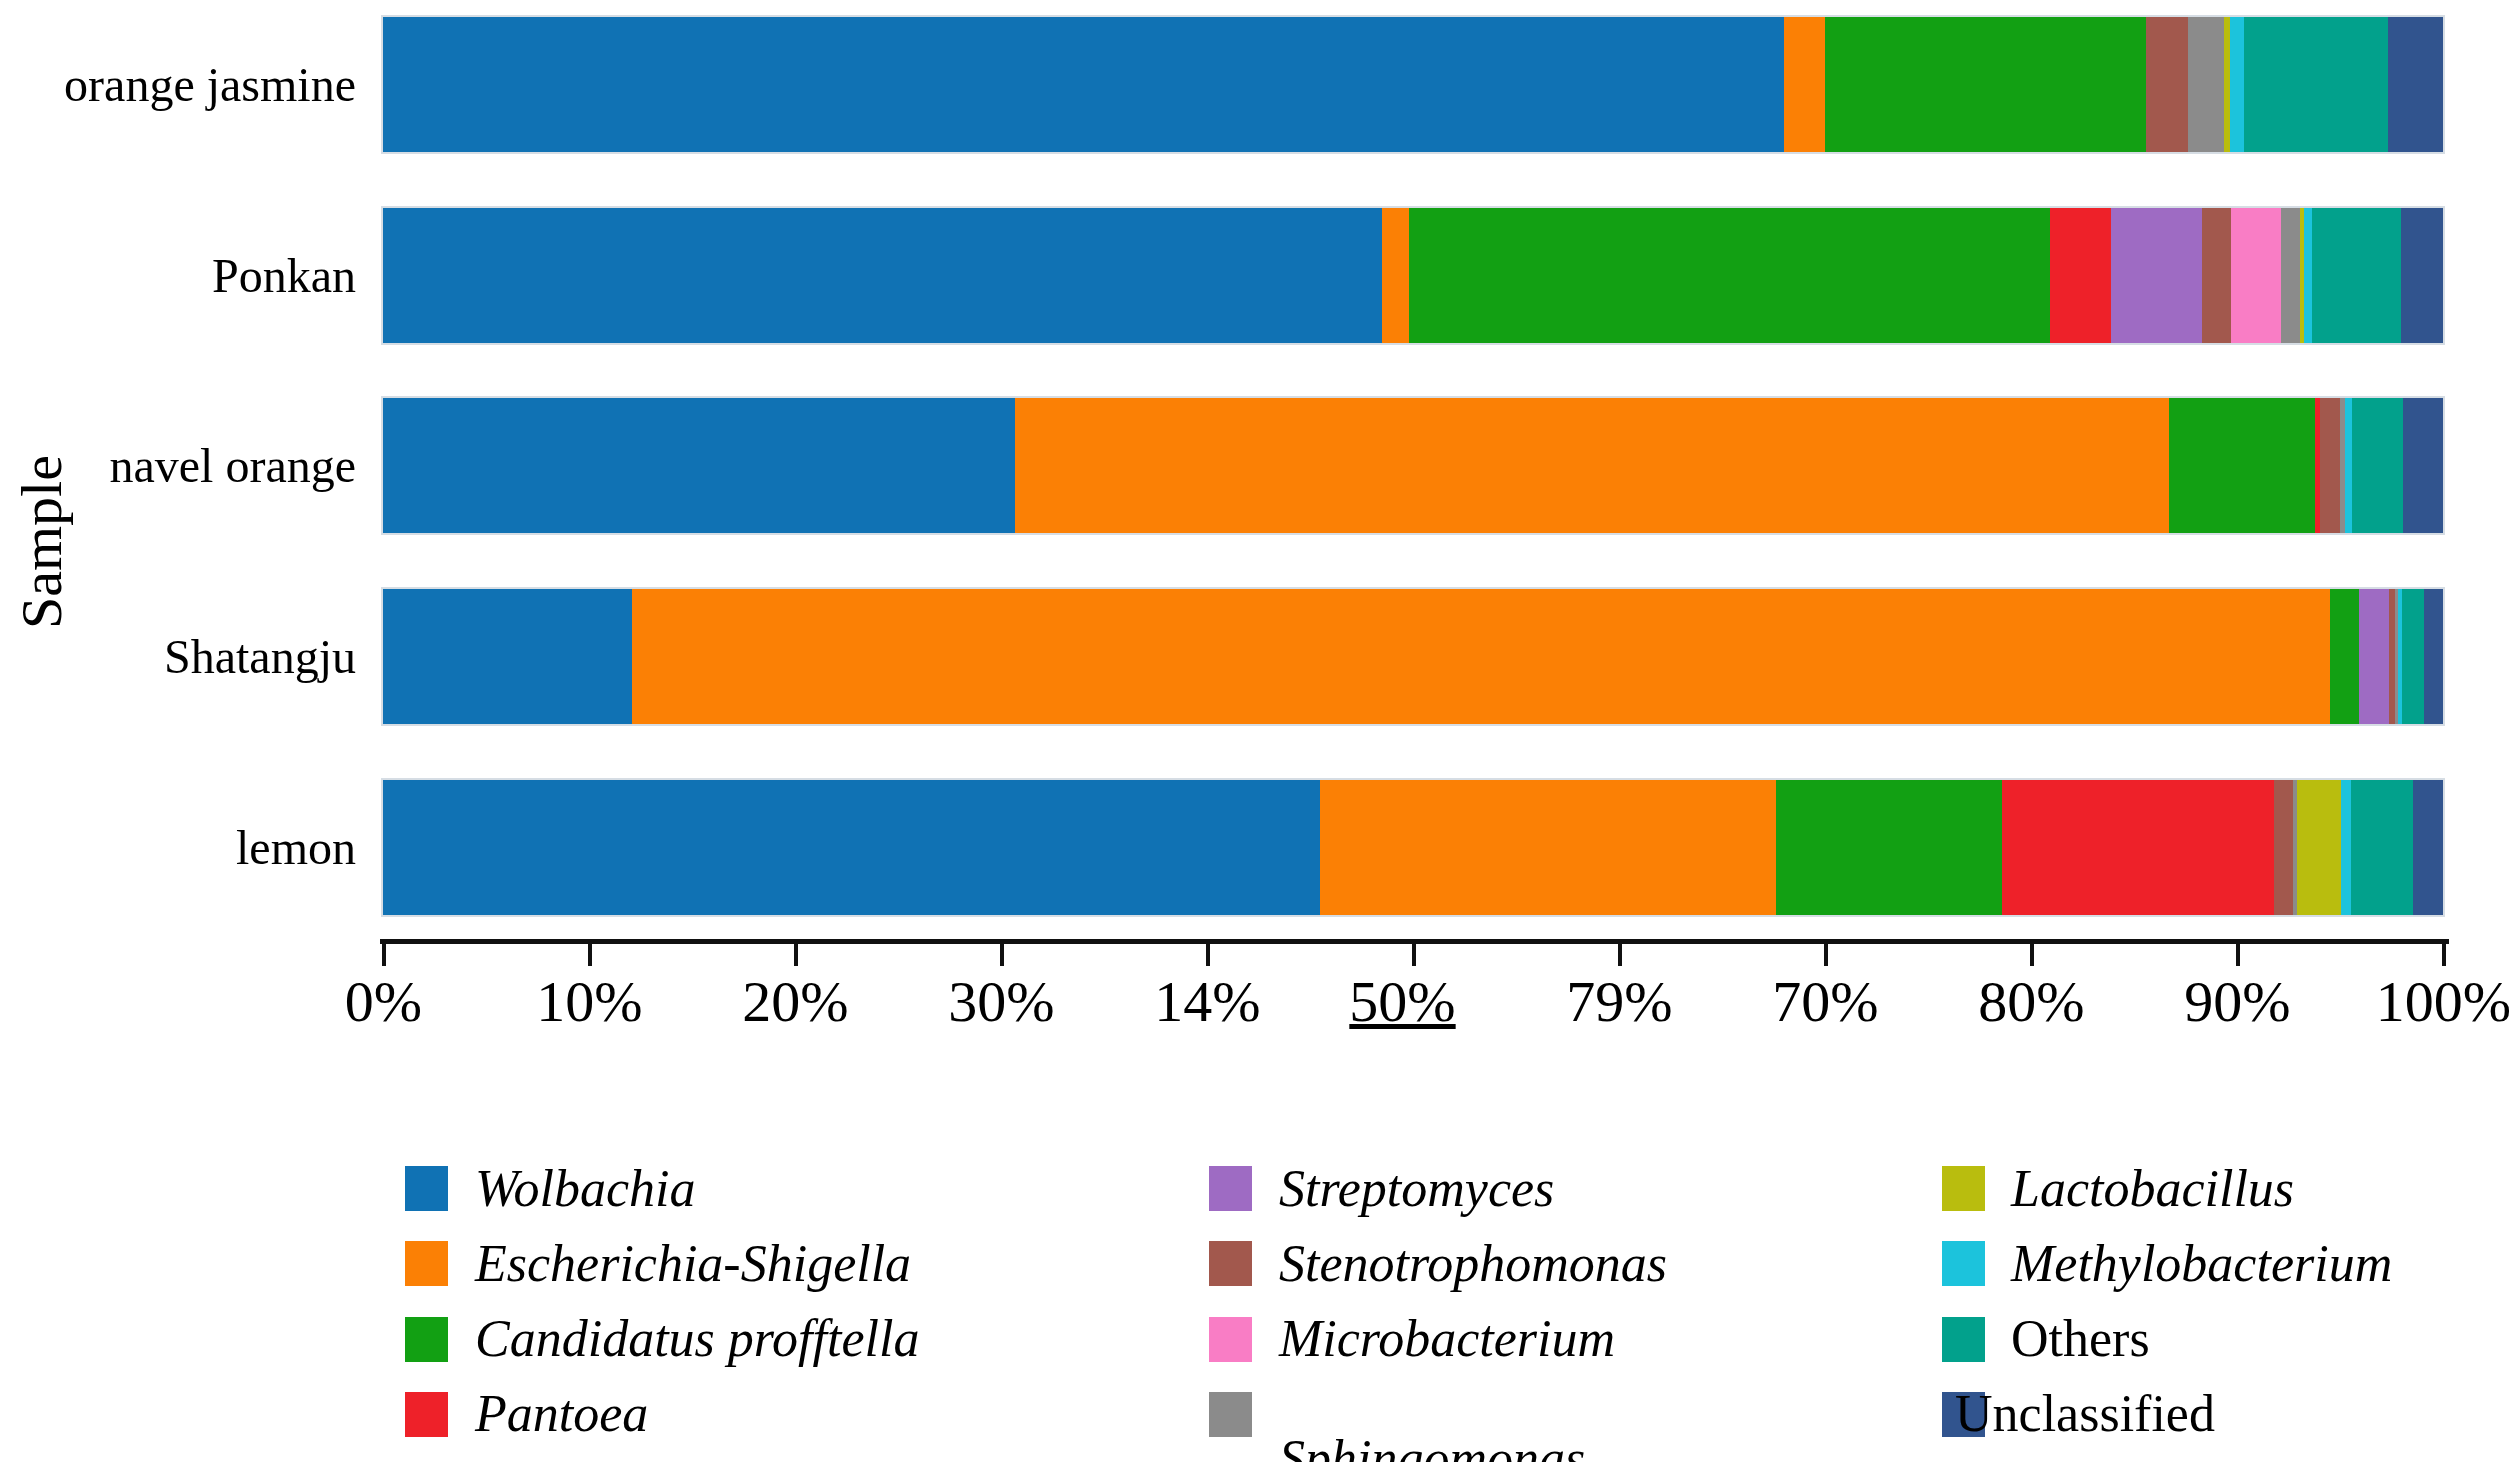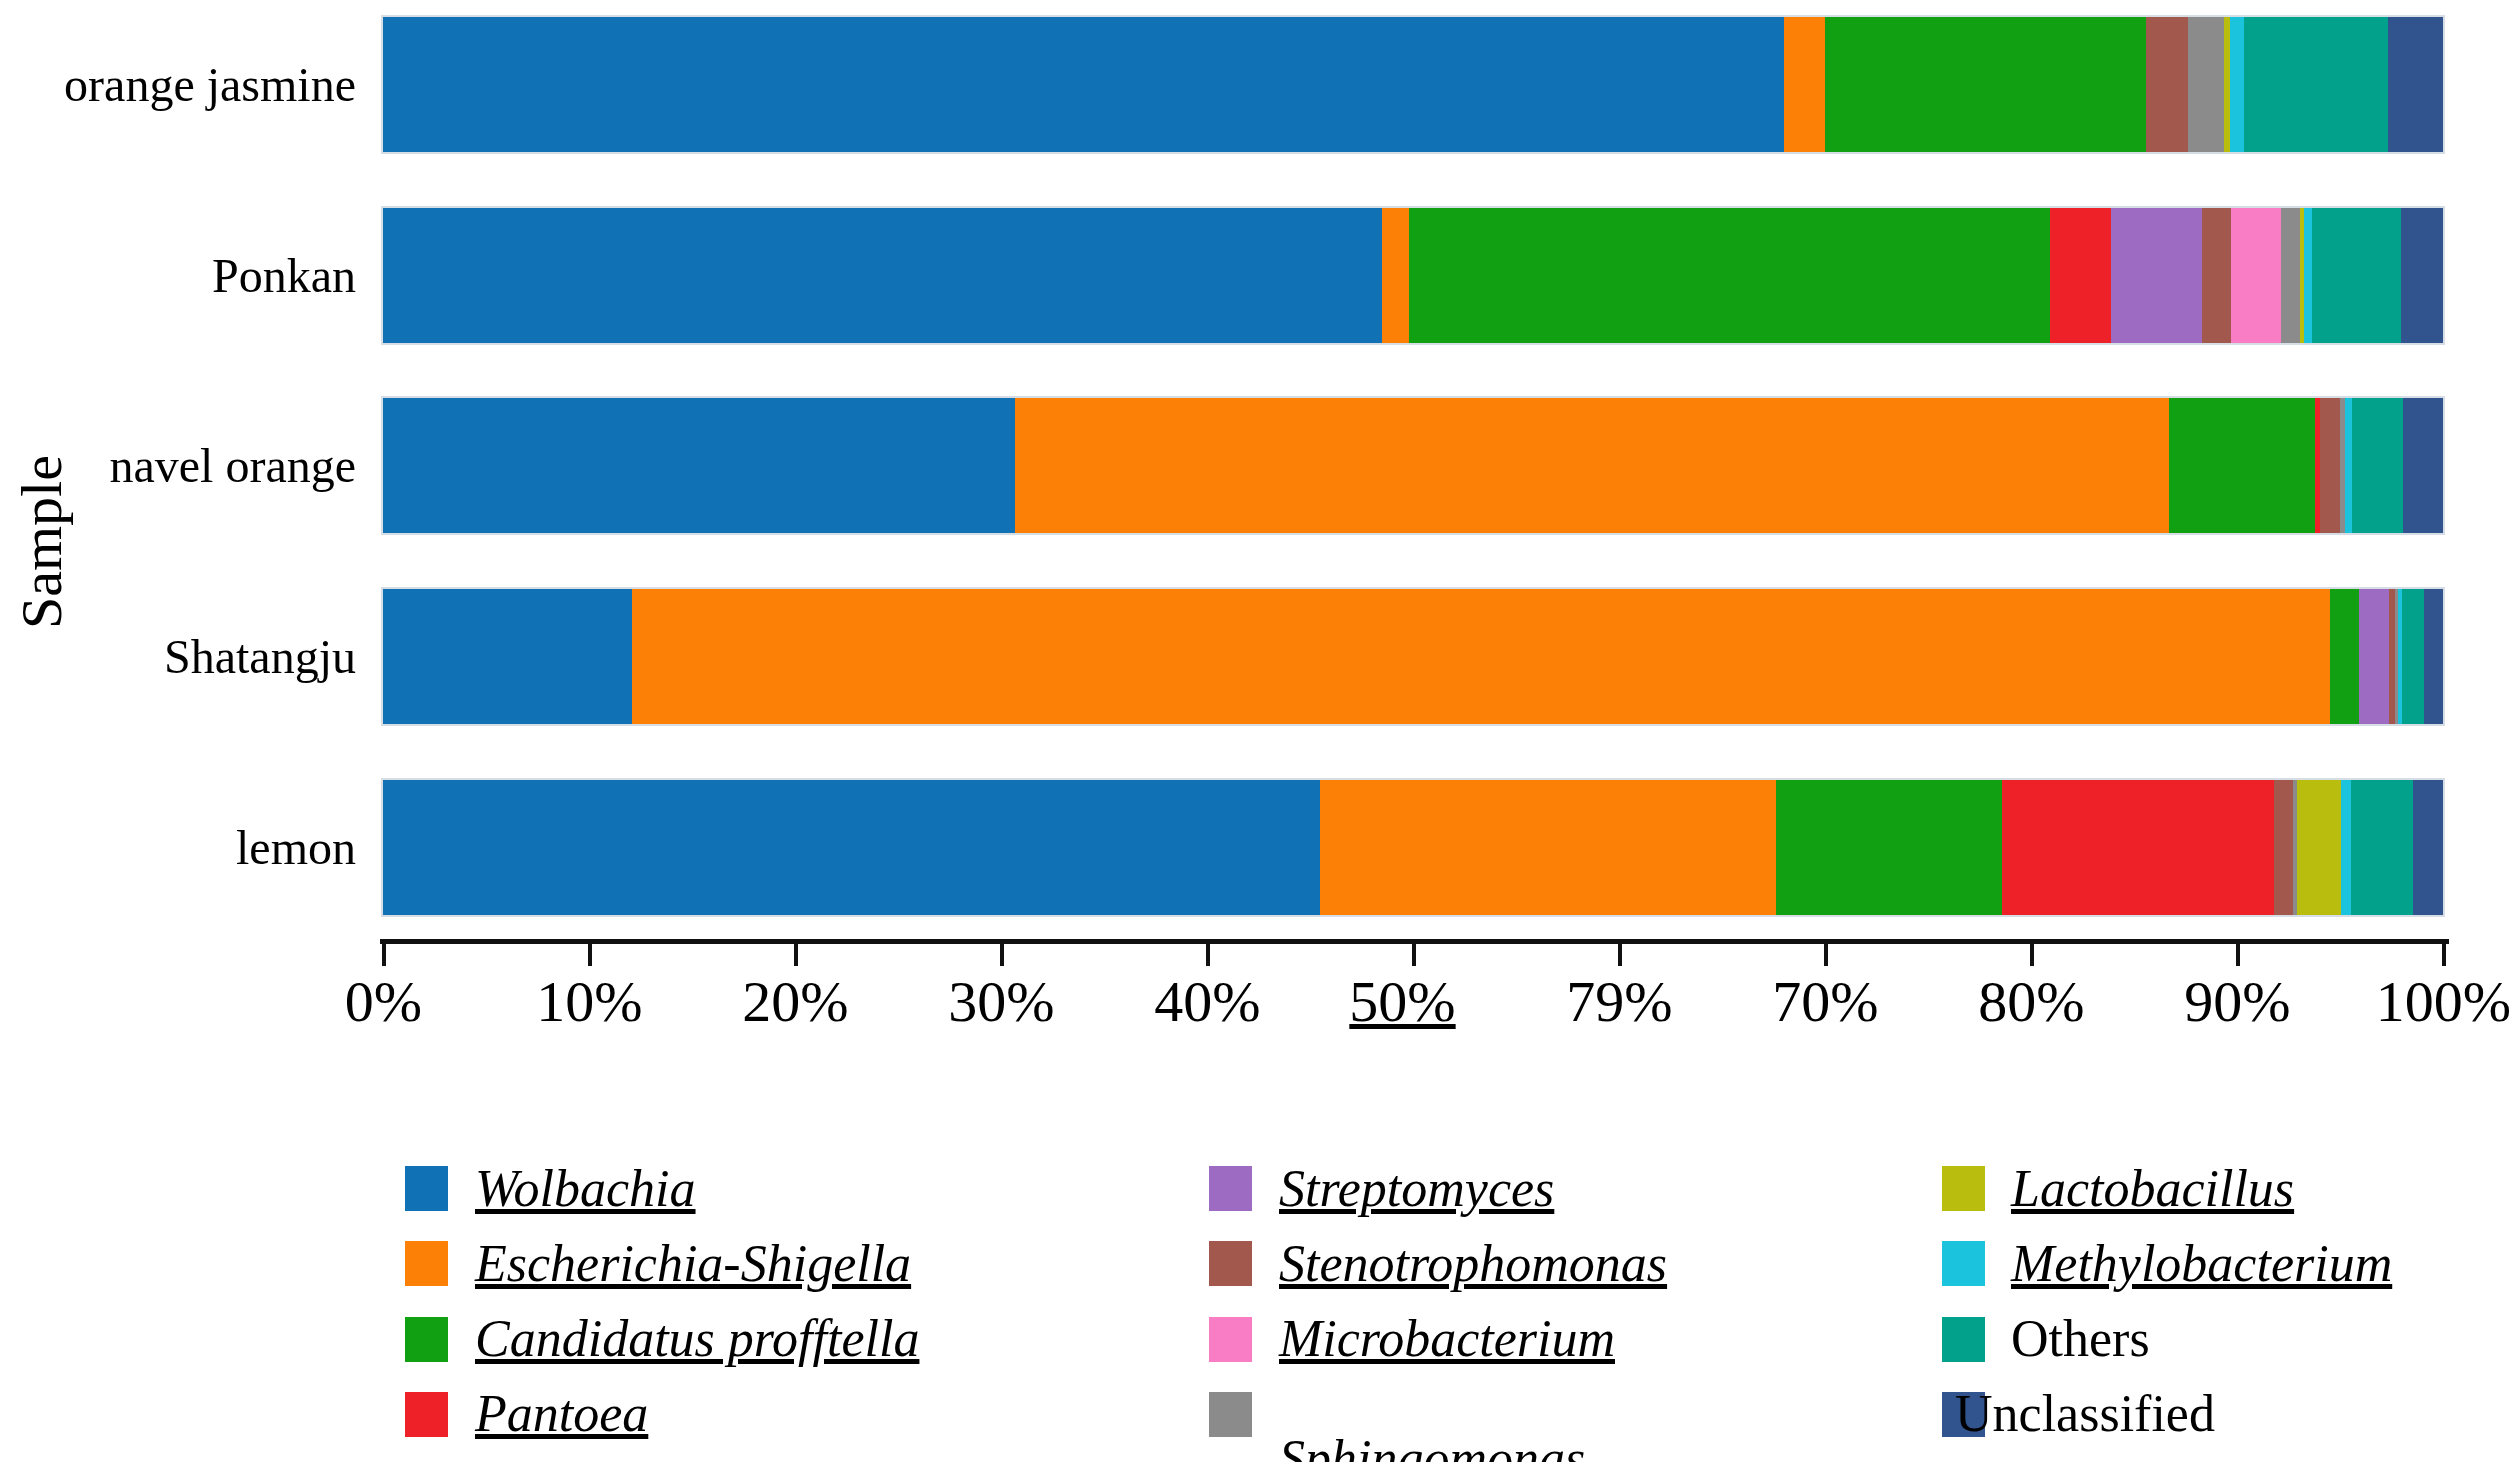--- a/index.html
+++ b/index.html
@@ -90,21 +90,21 @@
     height: 45px;
   }
   .legend-label {
     position: absolute;
     height: 58px;
     line-height: 58px;
     font-size: 52px;
     color: #000000;
     white-space: nowrap;
   }
-  .legend-label.italic { font-style: italic; text-decoration: underline; }
+  .legend-label.italic { font-style: italic; }
 </style>
 </head>
 <body>
 
 <div id="canvas">
   <div class="y-title">Sample</div>
   <div id="plot">
       <div class="sample-label" style="top: 16.6px; height: 135px;">orange jasmine</div>
       <div class="bar" style="top: 16.6px; height: 135px;">
         <div class="seg" title="Wolbachia 68%" style="flex-grow: 68; background: rgb(16, 114, 180);"></div>
@@ -174,21 +174,21 @@
   <div id="axis">
       <div class="tick" style="left: 382px;"></div>
       <div class="tick-label" style="left: 268px;">0%</div>
       <div class="tick" style="left: 588px;"></div>
       <div class="tick-label" style="left: 474px;">10%</div>
       <div class="tick" style="left: 794px;"></div>
       <div class="tick-label" style="left: 680px;">20%</div>
       <div class="tick" style="left: 1000px;"></div>
       <div class="tick-label" style="left: 886px;">30%</div>
       <div class="tick" style="left: 1206px;"></div>
-      <div class="tick-label" style="left: 1092px;">40%</div>
+      <div class="tick-label" style="left: 1092px;">14%</div>
       <div class="tick" style="left: 1412px;"></div>
       <div class="tick-label" style="left: 1287px; text-decoration: underline;">50%</div>
       <div class="tick" style="left: 1618px;"></div>
       <div class="tick-label" style="left: 1504px;">79%</div>
       <div class="tick" style="left: 1824px;"></div>
       <div class="tick-label" style="left: 1710px;">70%</div>
       <div class="tick" style="left: 2030px;"></div>
       <div class="tick-label" style="left: 1916px;">80%</div>
       <div class="tick" style="left: 2236px;"></div>
       <div class="tick-label" style="left: 2122px;">90%</div>

